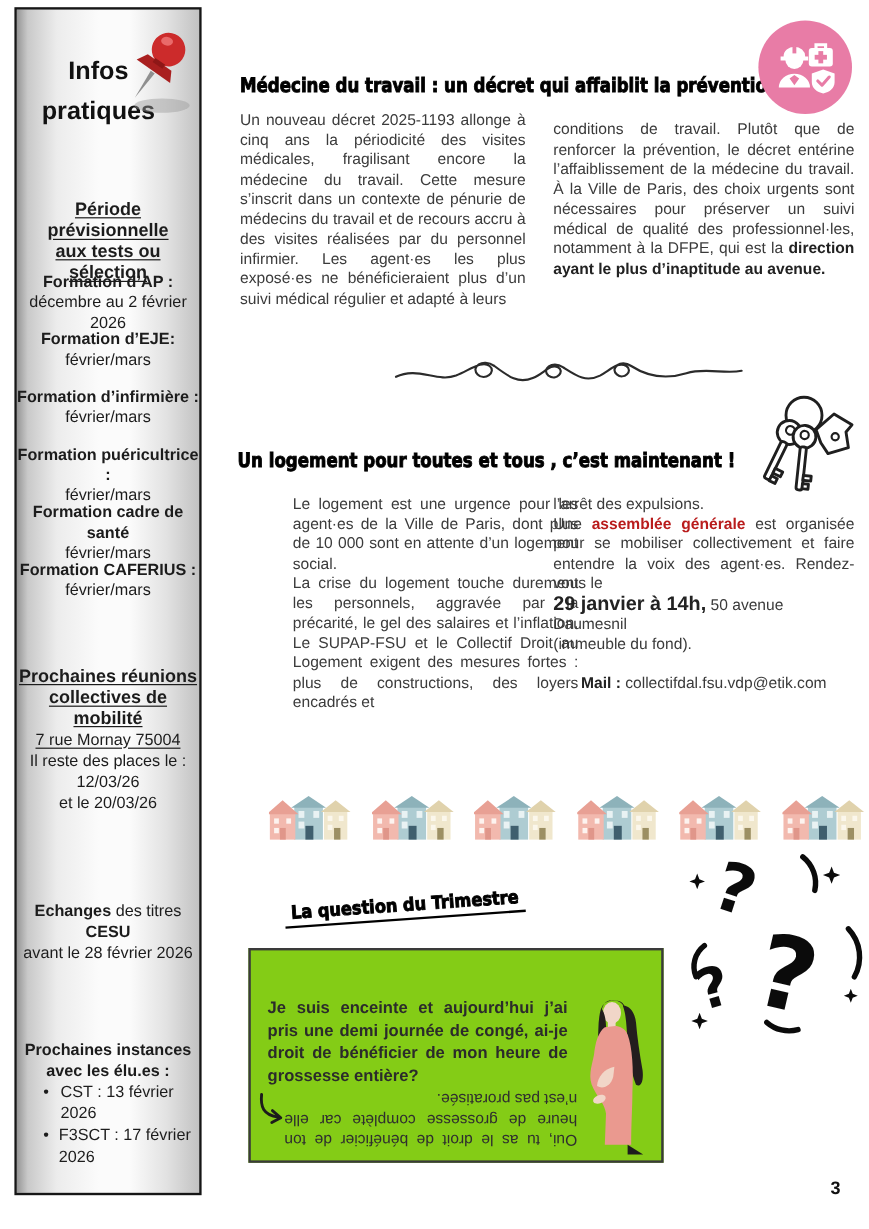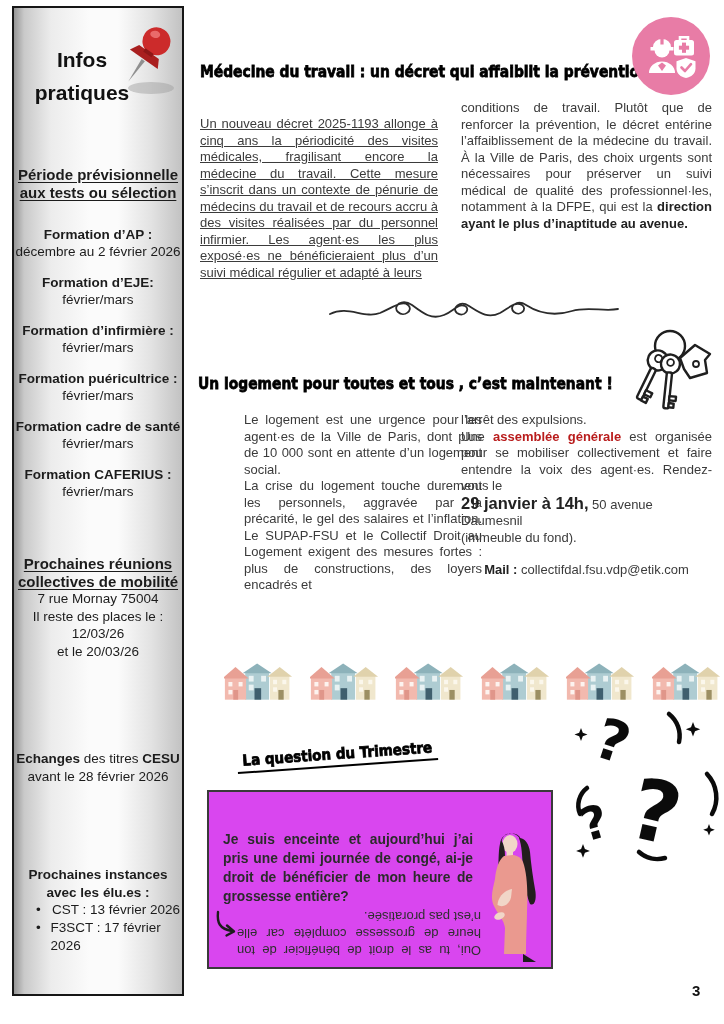--- a/index.html
+++ b/index.html
@@ -1,60 +1,60 @@
 <!DOCTYPE html>
 <html><head>
 <meta charset="utf-8">
 <style>
   html,body{margin:0;padding:0;background:#fff;}
   #page{position:relative;width:724px;height:1024px;background:#ffffff;overflow:hidden;
         font-family:"Liberation Sans",sans-serif;color:#1c1c1c;}
   
-  #sidebar{position:absolute;left:12px;top:6px;width:172px;height:990px;
+  #sidebar{position:absolute;left:12px;top:6px;width:156px;height:990px;
     border:2px solid #161616;box-sizing:border-box;text-align:center;
     background:linear-gradient(90deg,#969696 0%,#c9c9c9 6%,#ececec 22%,#fbfbfb 45%,#fbfbfb 62%,#e2e2e2 82%,#c2c2c2 100%);}
   .sb-abs{position:absolute;left:0;width:100%;}
   #sb-header{top:36px;left:4px;width:128px;font-size:21px;font-weight:bold;line-height:1.55;color:#111;}
   #sb-pin{position:absolute;top:14px;right:2px;width:62px;height:76px;}
   .sb-sec-title{font-weight:bold;font-size:15px;line-height:17.5px;text-decoration:underline;text-underline-offset:2px;}
   .sb-item{font-size:13.5px;line-height:17px;}
   .sb-item .lbl{font-weight:bold;}
   .sb-line{font-size:13.5px;line-height:17.5px;}
-  .u{text-underline-offset:2px;}
+  .u{text-decoration:underline;text-underline-offset:2px;}
   .b{font-weight:bold;}
   #sb-bullets{top:858px;}
   #sb-bullets .row{display:flex;font-size:13.5px;line-height:18px;text-align:left;padding-left:22px;}
   #sb-bullets .dot{width:16px;}
   
   .chunky{font-family:"DejaVu Sans",sans-serif;font-weight:800;color:#000;
           -webkit-text-stroke:0.8px #000;white-space:nowrap;}
   #a1-title{position:absolute;left:200px;top:62px;font-size:16.5px;transform:scaleX(.84);transform-origin:left center;}
   #a2-title{position:absolute;left:198px;top:374px;font-size:16.5px;transform:scaleX(.84);transform-origin:left center;}
   
   .col{position:absolute;text-align:justify;font-size:13px;line-height:16.5px;color:#3b3b3b;}
   .col p{margin:0;}
-  #a1-left{left:200px;top:116px;width:238px;text-decoration:underline;}
+  #a1-left{left:200px;top:92px;width:238px;}
   #a1-right{left:461px;top:100px;width:251px;}
   #a2-left{left:200px;top:412px;width:238px;margin-left:44px;}
   #a2-right{left:461px;top:412px;width:251px;}
   .bigdate{font-size:16.5px;font-weight:bold;color:#222;}
   .gap{height:16px;}
   
   #badge{position:absolute;left:632px;top:17px;width:78px;height:78px;border-radius:50%;
          background:#e87ca6;display:flex;align-items:center;justify-content:center;}
   #squiggle{position:absolute;left:328px;top:296px;}
   #keys{position:absolute;left:622px;top:324px;}
   #houses{position:absolute;left:224px;top:661px;width:500px;height:42px;overflow:hidden;
           display:flex;gap:13px;}
   #qmarks{position:absolute;left:573px;top:698px;}
   
   #q-heading{position:absolute;left:238px;top:752px;font-size:15px;
     transform:rotate(-4deg) scaleX(.9);transform-origin:left bottom;
     border-bottom:2.5px solid #000;padding:0 6px 2px 6px;}
-  #qbox{position:absolute;left:207px;top:790px;width:346px;height:179px;background:#d946ef;
+  #qbox{position:absolute;left:207px;top:790px;width:346px;height:179px;background:#84cc16;
         border:2px solid #3a3a3a;box-sizing:border-box;}
   #q-text{position:absolute;left:14px;top:38px;width:250px;font-size:13.8px;font-weight:bold;
           line-height:19px;text-align:justify;color:#2b2b2b;}
   #q-arrow{position:absolute;left:4px;top:118px;}
   #q-answer{position:absolute;left:28px;top:116px;width:244px;font-size:13px;line-height:17px;
             text-align:justify;color:#2f2f2f;transform:rotate(180deg);}
   #q-woman{position:absolute;right:10px;bottom:4px;}
   #page-num{position:absolute;left:692px;top:982px;font-size:15px;font-weight:bold;color:#111;}
 </style>
 </head>

